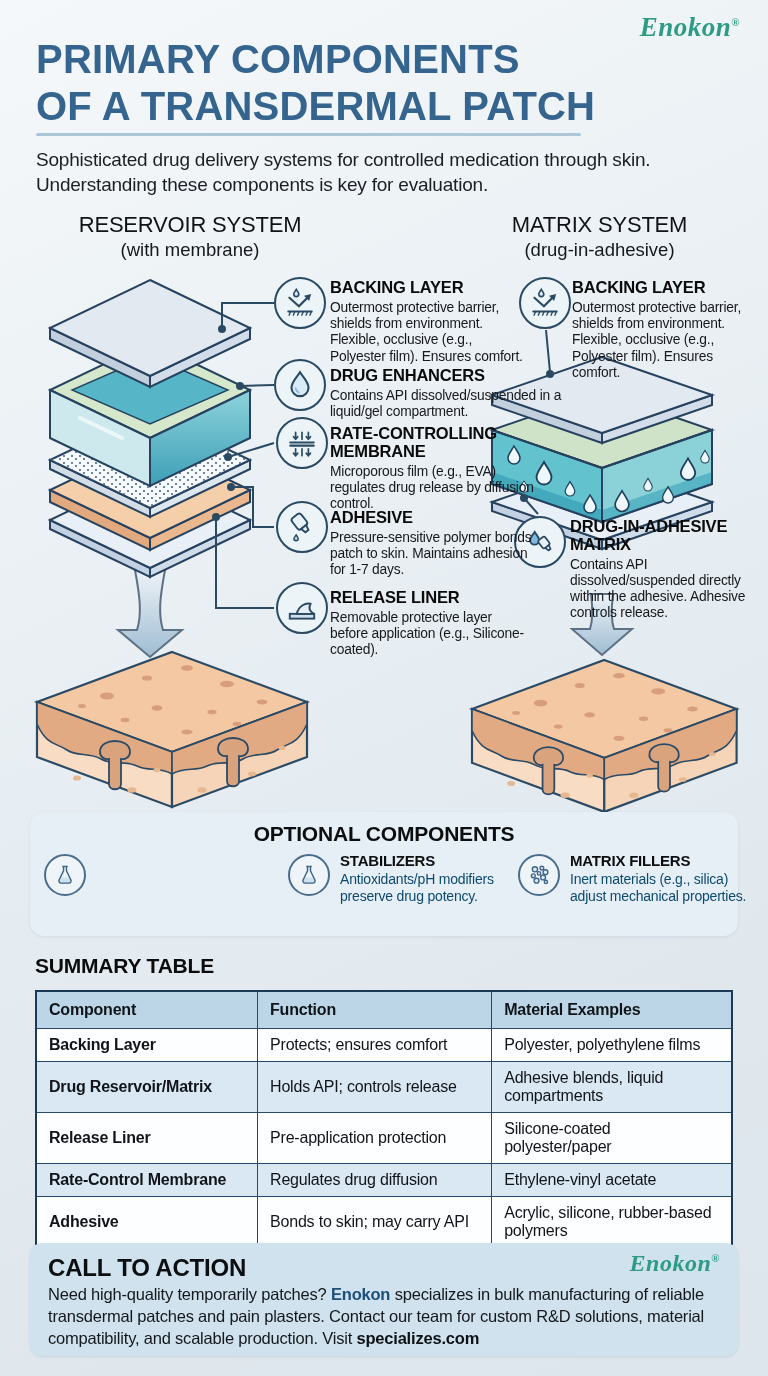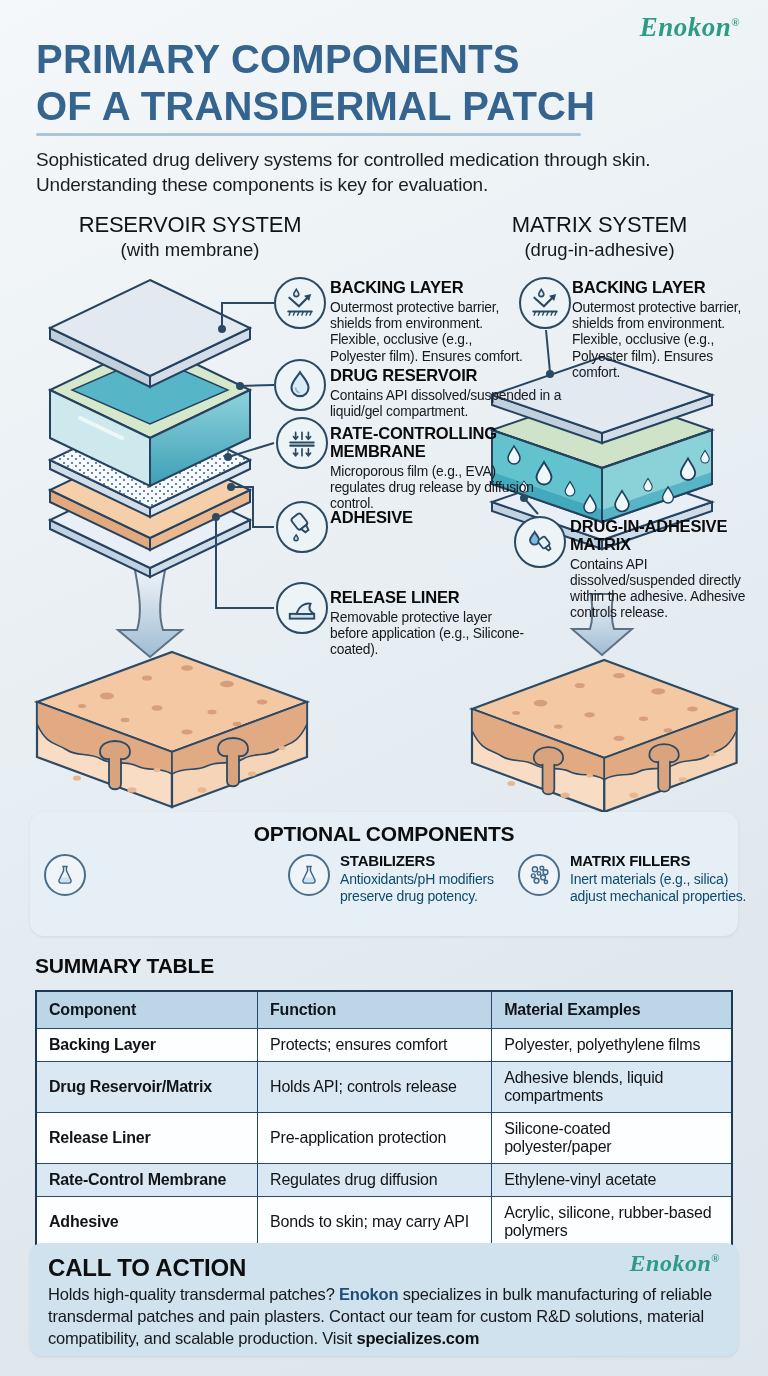--- a/index.html
+++ b/index.html
@@ -288,29 +288,30 @@
         <path d="M19.4,21 h4.2 l-0.9,3.8 h-2.4 z"></path>
       </g>
     </svg>
   </div>
 
   <div class="callout" style="left:330px;top:279px;width:196px;">
     <div class="ct">BACKING LAYER</div>
     <div class="cb">Outermost protective barrier, shields from environment. Flexible, occlusive (e.g., Polyester film). Ensures comfort.</div>
   </div>
   <div class="callout" style="left:330px;top:367px;width:242px;">
-    <div class="ct">DRUG RESERVOIR</div>
+    <div class="ct">DRUG ENHANCERS</div>
     <div class="cb">Contains API dissolved/suspended in a liquid/gel compartment.</div>
   </div>
   <div class="callout" style="left:330px;top:425px;width:205px;">
     <div class="ct">RATE-CONTROLLING MEMBRANE</div>
     <div class="cb">Microporous film (e.g., EVA) regulates drug release by diffusion control.</div>
   </div>
   <div class="callout" style="left:330px;top:509px;width:215px;">
     <div class="ct">ADHESIVE</div>
+    <div class="cb">Pressure-sensitive polymer bonds patch to skin. Maintains adhesion for 1-7 days.</div>
   </div>
   <div class="callout" style="left:330px;top:589px;width:200px;">
     <div class="ct">RELEASE LINER</div>
     <div class="cb">Removable protective layer before application (e.g., Silicone-coated).</div>
   </div>
 
   <div class="callout" style="left:572px;top:279px;width:172px;">
     <div class="ct">BACKING LAYER</div>
     <div class="cb">Outermost protective barrier, shields from environment. Flexible, occlusive (e.g., Polyester film). Ensures comfort.</div>
   </div>
@@ -400,17 +401,17 @@
         <td>Bonds to skin; may carry API</td>
         <td>Acrylic, silicone, rubber-based polymers</td>
       </tr>
     </tbody>
   </table>
 
   <div class="abs cta-box" style="left:30px;top:1243px;width:708px;height:113px;">
     <div class="abs cta-title" style="left:18px;top:11px;">CALL TO ACTION</div>
     <div class="abs logo" style="right:18px;top:7px;font-size:24px;"><span>Enokon</span><sup>®</sup></div>
     <div class="abs cta-body" style="left:18px;top:41px;width:672px;">
-      <span>Holds high-quality transdermal patches? </span><span class="cta-brand">Enokon</span><span> specializes in bulk manufacturing of reliable transdermal patches and pain plasters. Contact our team for custom R&amp;D solutions, material compatibility, and scalable production. Visit </span><span class="cta-site">specializes.com</span>
+      <span>Need high-quality temporarily patches? </span><span class="cta-brand">Enokon</span><span> specializes in bulk manufacturing of reliable transdermal patches and pain plasters. Contact our team for custom R&amp;D solutions, material compatibility, and scalable production. Visit </span><span class="cta-site">specializes.com</span>
     </div>
   </div>
 
 </div>
 
 </body></html>

